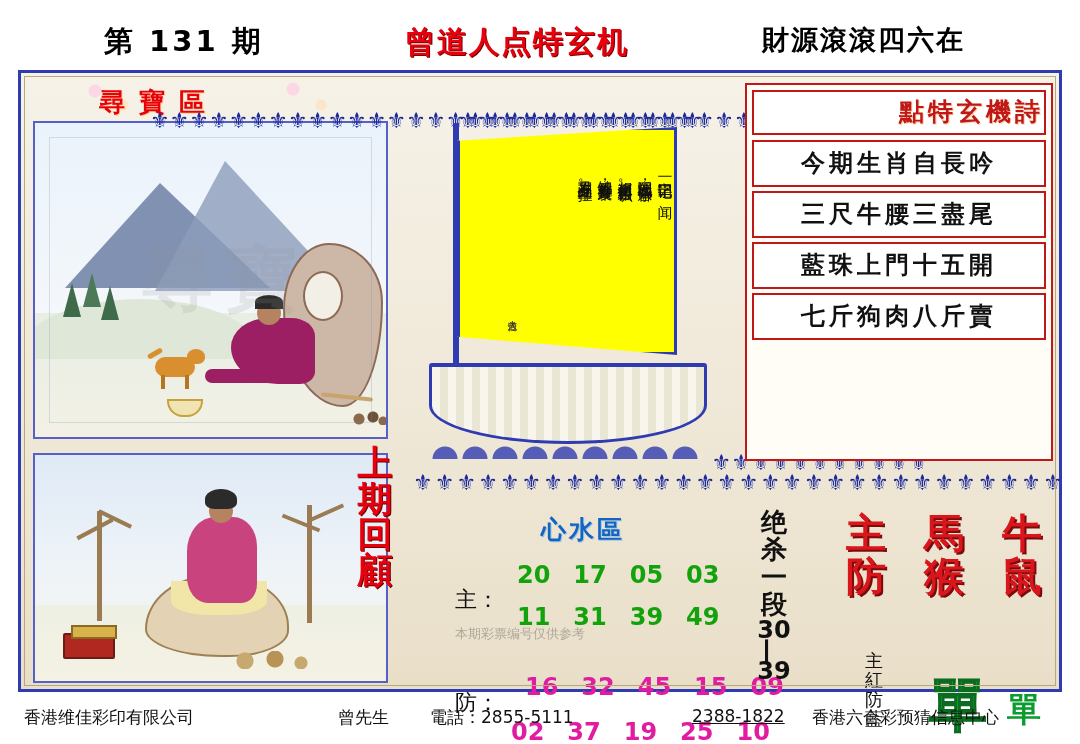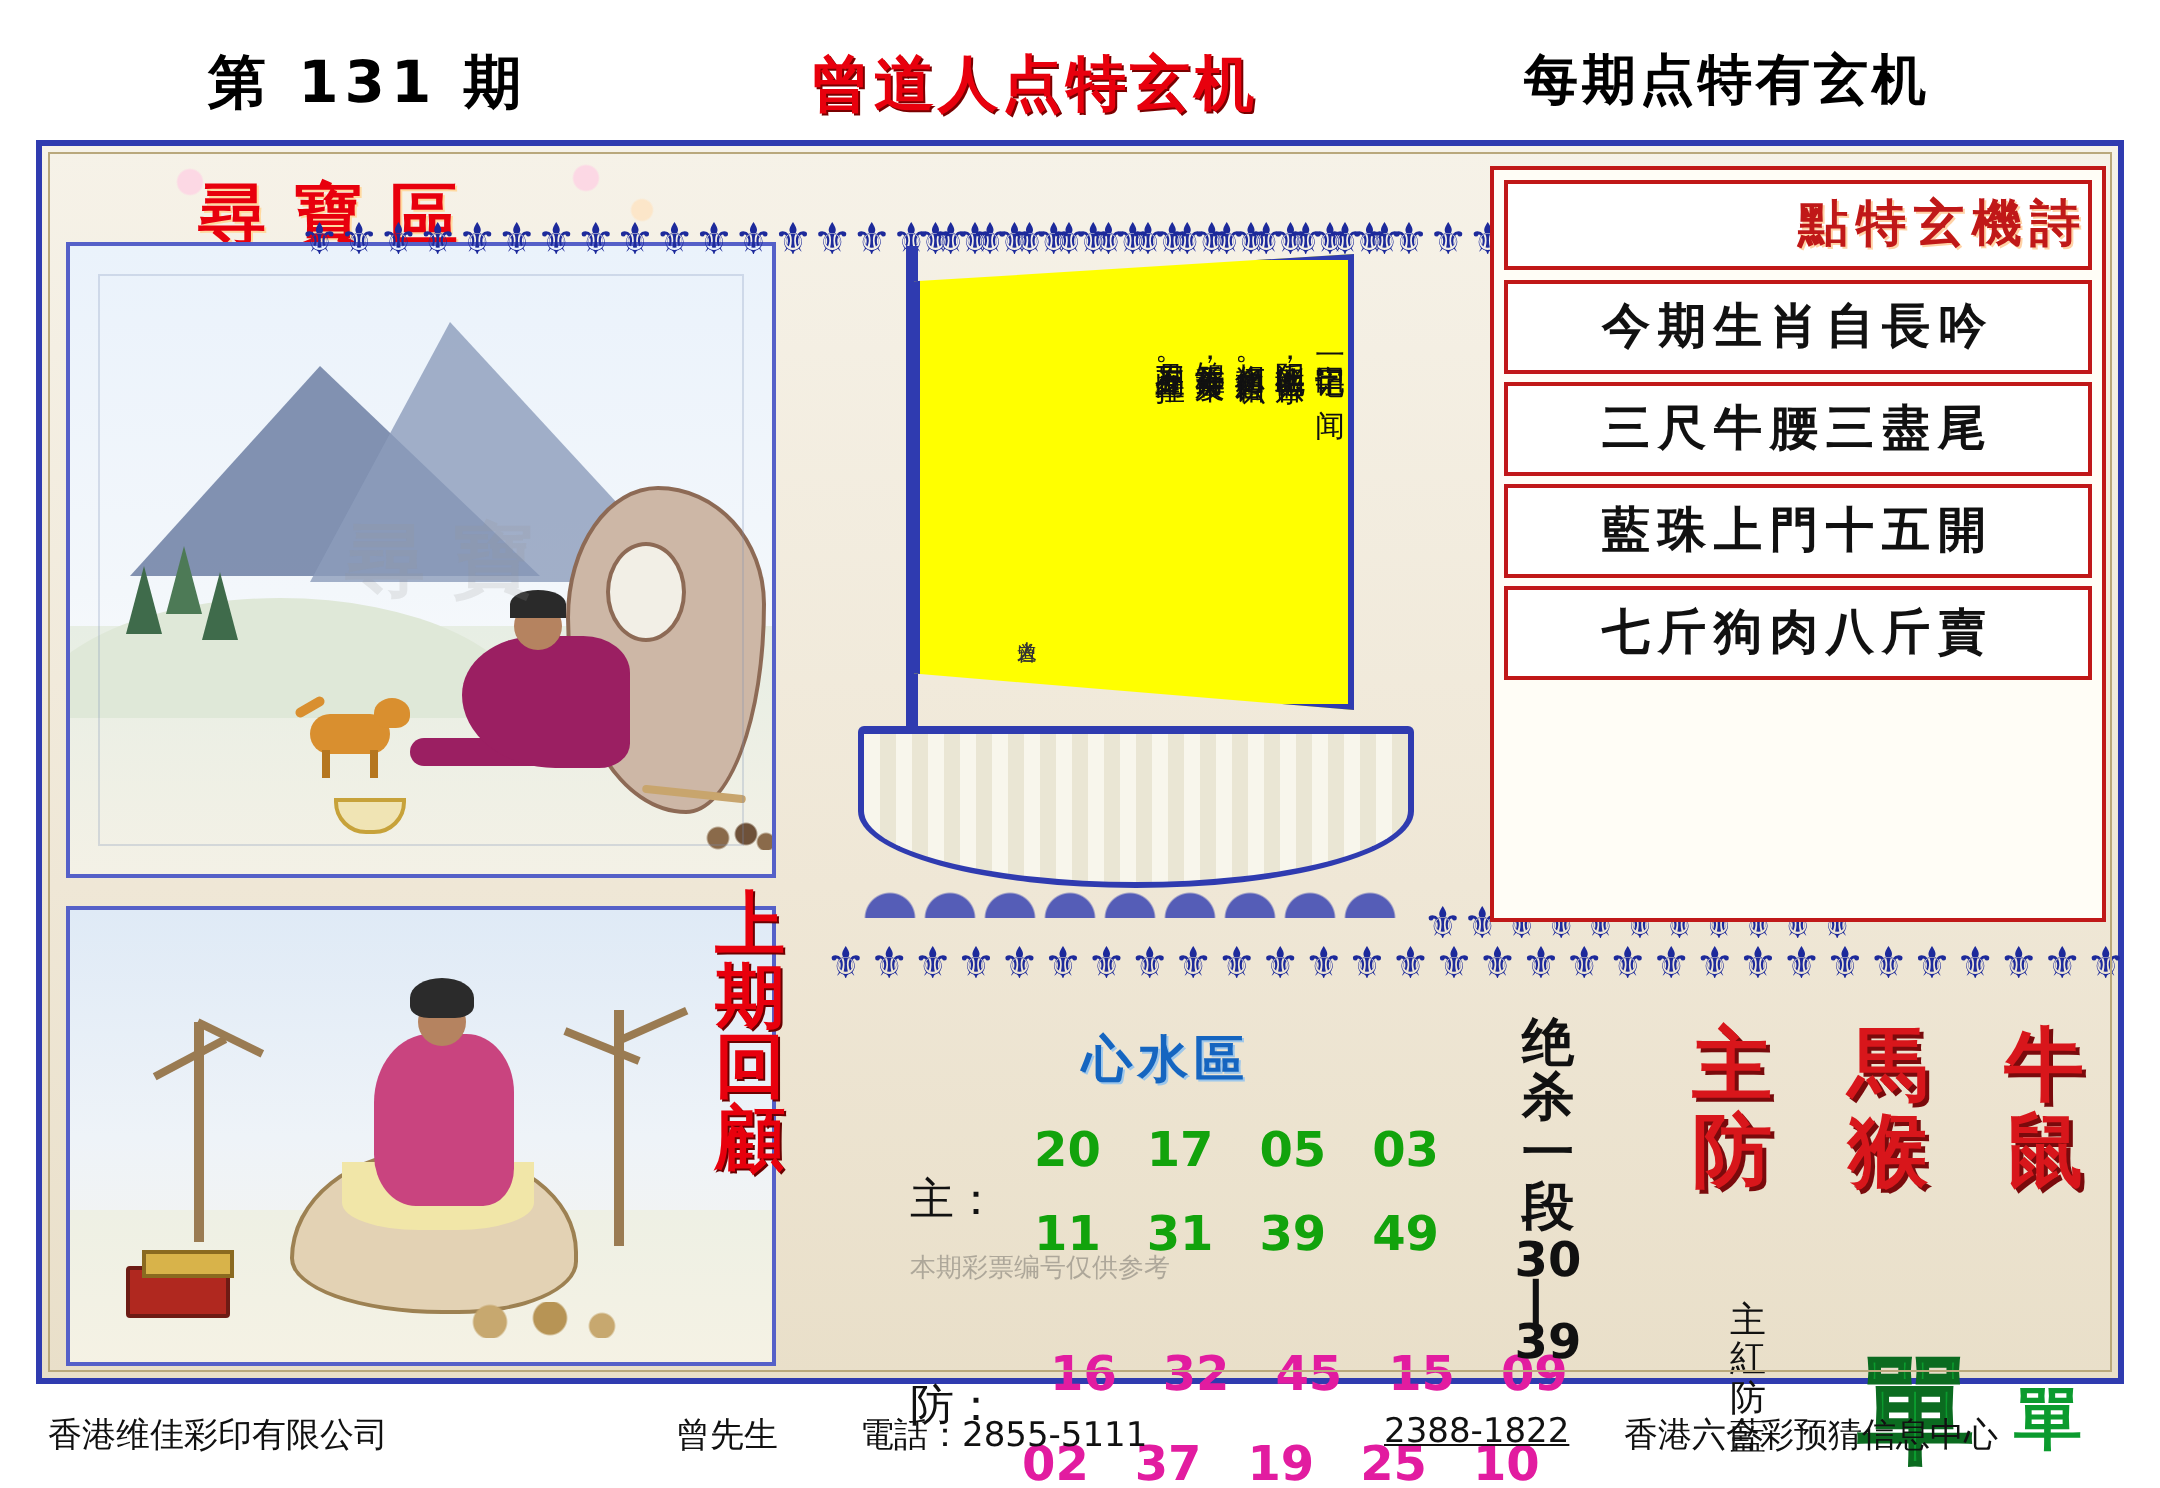--- a/index.html
+++ b/index.html
@@ -66,21 +66,21 @@
     left:3px; top:3px; right:3px; bottom:3px;
     border:1px solid #b9a87c;
     pointer-events:none;
   }
 
   
   .xunbao-title {
     position: absolute;
     left: 78px;
     top: 12px;
-    font-size: 34px;
+    font-size: 26px;
     font-weight: bold;
     color: #e8000d;
     letter-spacing: 14px;
     font-family: "DejaVu Serif", serif;
     text-shadow: 1px 1px 0 #ffd9a0;
   }
   .xunbao-deco {
     position: absolute;
     left: 62px;
     top: 6px;
@@ -168,21 +168,21 @@
   .p1-basket{ position:absolute; left:132px; top:276px; width:32px; height:14px; border:2px solid #c7a23a; border-radius:0 0 16px 16px; background:#f0e4b4;}
   .p1-stick{ position:absolute; left:286px; top:272px; width:52px; height:4px; background:#c8a56d; border-radius:2px; transform:rotate(6deg);}
   .p1-stones{ position:absolute; left:318px; top:288px; width:34px; height:14px;
     background: radial-gradient(circle at 6px 8px,#8a6a4a 5px,transparent 6px),
                 radial-gradient(circle at 20px 6px,#6e5139 5px,transparent 6px),
                 radial-gradient(circle at 30px 10px,#8a6a4a 4px,transparent 5px);
   }
   .p1-wm {
     position:absolute; inset:0;
     color:rgba(150,150,150,.18);
-    font-size:40px; font-weight:bold;
+    font-size:70px; font-weight:bold;
     display:flex; align-items:center; justify-content:center;
     letter-spacing:14px;
     font-family:"DejaVu Serif", serif;
     margin-left:32px;
   }
   .p1-border-pat{
     position:absolute; inset:4px;
     border:10px solid rgba(255,255,255,0);
     box-shadow: inset 0 0 0 1px rgba(120,140,180,.25);
   }
@@ -532,21 +532,21 @@
   #f4 { left: 692px; top: 6px; text-decoration: underline; }
   #f5 { left: 812px; top: 6px; }
 </style>
 </head>
 <body>
 
 <div id="page">
 
   <div class="hdr-issue">第 131 期</div>
   <div class="hdr-title">曾道人点特玄机</div>
-  <div class="hdr-sub">每期点特有玄机</div>
+  <div class="hdr-sub">財源滾滾四六在</div>
 
   <div id="frame">
 
     <div class="xunbao-deco"></div>
     <div class="xunbao-title">尋寶區</div>
 
     <div class="pic" id="pic1">
       <div class="pic-inner">
         <div class="p1-sky"></div>
         <div class="p1-mount1"></div>

